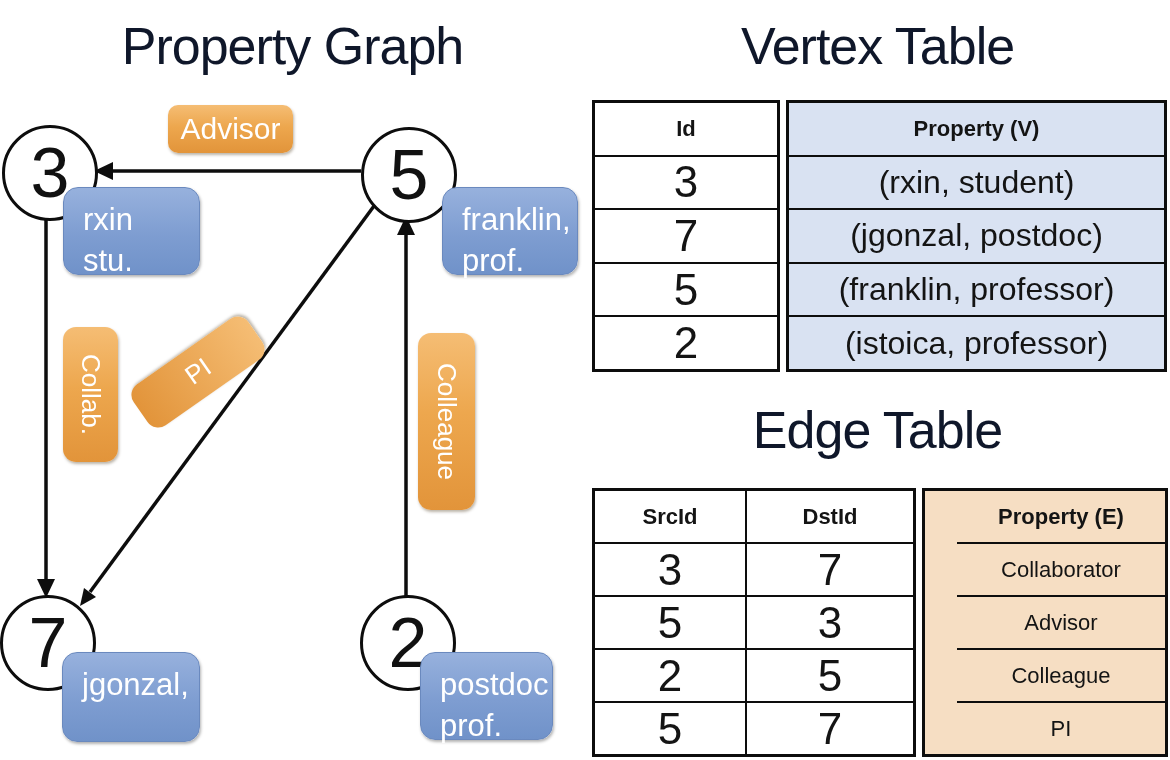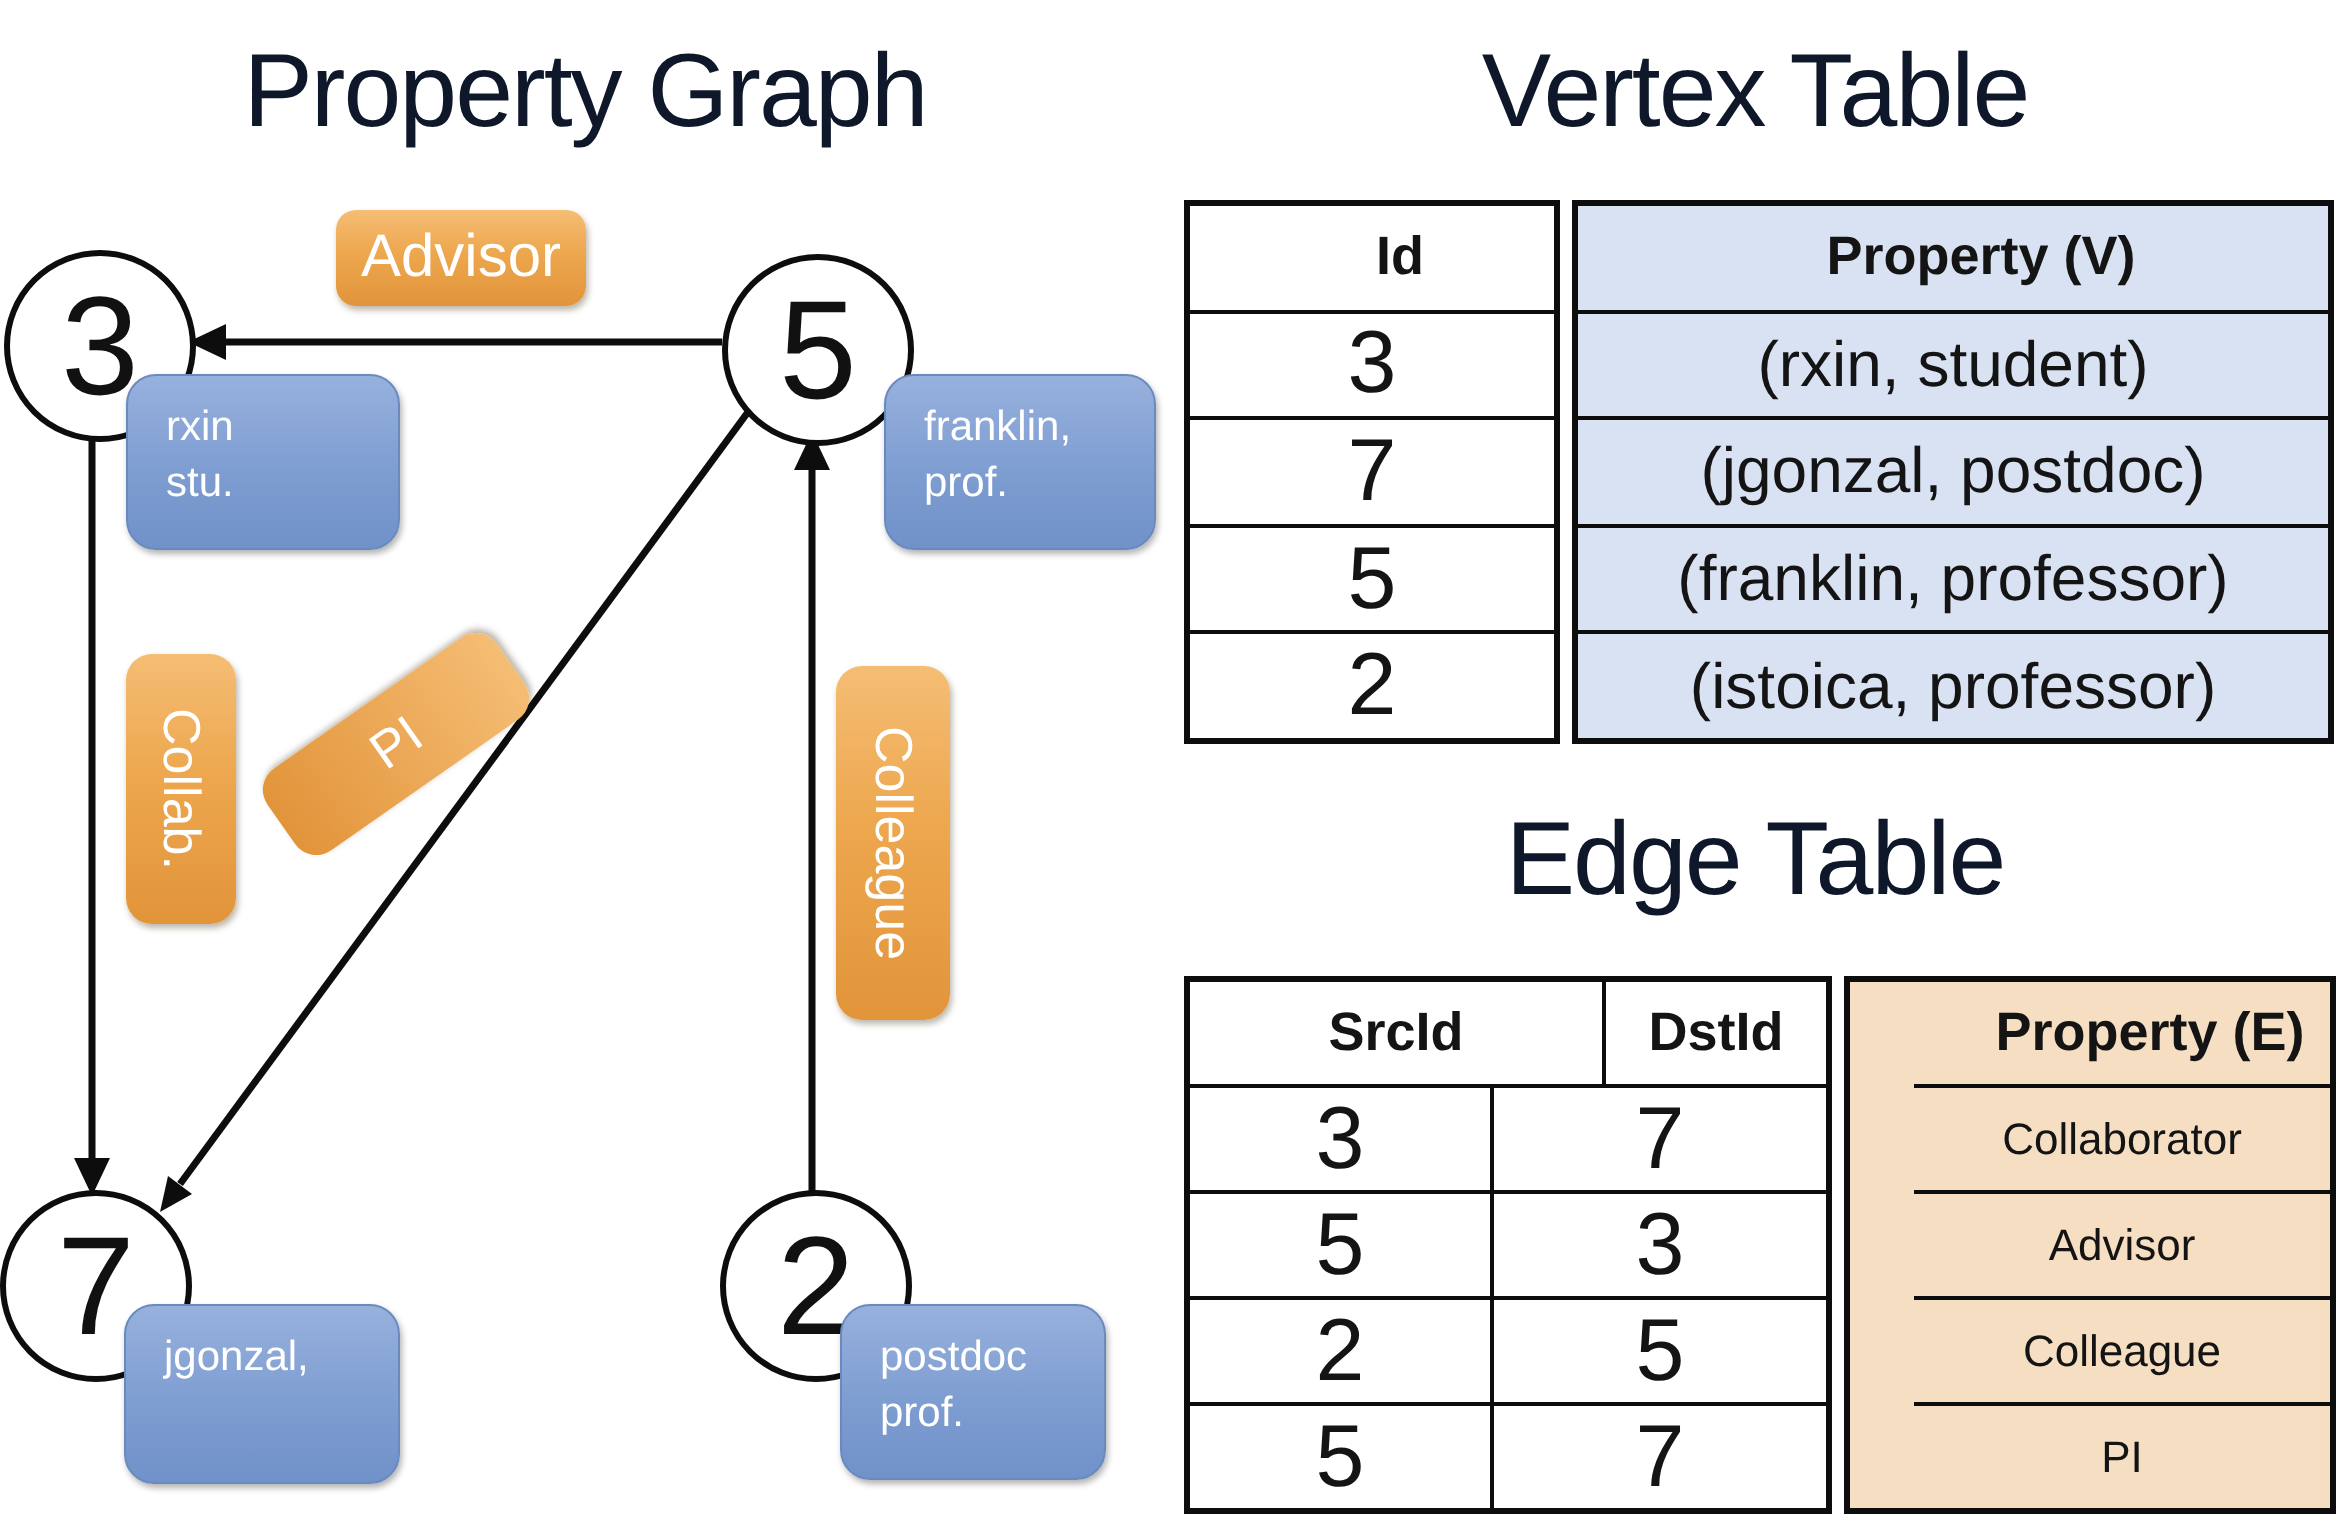--- a/index.html
+++ b/index.html
@@ -28,21 +28,21 @@
   }
   .vbox{border-radius:13px;}
   .vbox .rot{transform:rotate(90deg);white-space:nowrap;font-size:26px;}
   .pi-box{transform:rotate(-125deg);background:linear-gradient(to top,var(--orange_light),var(--orange_dark));}
   
   .blue-box{
     position:absolute;border-radius:15px;z-index:4;
     background:linear-gradient(180deg,var(--blue_box_light) 0%,#7E9DD1 55%,var(--blue_box_dark) 100%);
     border:1px solid #6A89BE;
     box-shadow:1px 2px 3px rgba(0,0,0,0.3);
-    color:#ffffff;font-size:21px;font-weight:300;line-height:1.32;
+    color:#ffffff;font-size:31px;font-weight:300;line-height:1.32;
     padding:12px 0 16px 19px;box-sizing:border-box;
   }
   
   svg.edges{position:absolute;left:0;top:0;z-index:1;}
   svg.edges line{stroke:var(--line);stroke-width:3.5;}
   svg.edges polygon{fill:var(--line);}
   
   .tbl{position:absolute;display:flex;}
   .subtable{
     display:flex;flex-direction:column;box-sizing:border-box;
@@ -50,21 +50,21 @@
   }
   .subtable.bluefill{background:var(--table_blue);}
   .subtable.tanfill{background:var(--table_tan);padding-left:32px;}
   .trow{flex:1;display:flex;}
   .trow + .trow{border-top:2.2px solid var(--line);}
   .tcell{
     flex:1;display:flex;align-items:center;justify-content:center;
     font-size:32px;font-weight:300;color:#141414;
   }
   .tcell.digit{font-size:44px;}
-  .tcell.hdr{font-size:27px;font-weight:bold;letter-spacing:0px;margin-left:28px;}
+  .tcell.hdr{font-size:22px;font-weight:bold;letter-spacing:0px;}
   .tcell + .tcell{border-left:2.2px solid var(--line);}
   .gap{width:6px;}
   .edgeprop{font-size:22px;}
 </style>
 </head>
 <body>
 
 <div class="stage">
 
   <div class="panel-title" style="left:0;top:16px;">Property Graph</div>

